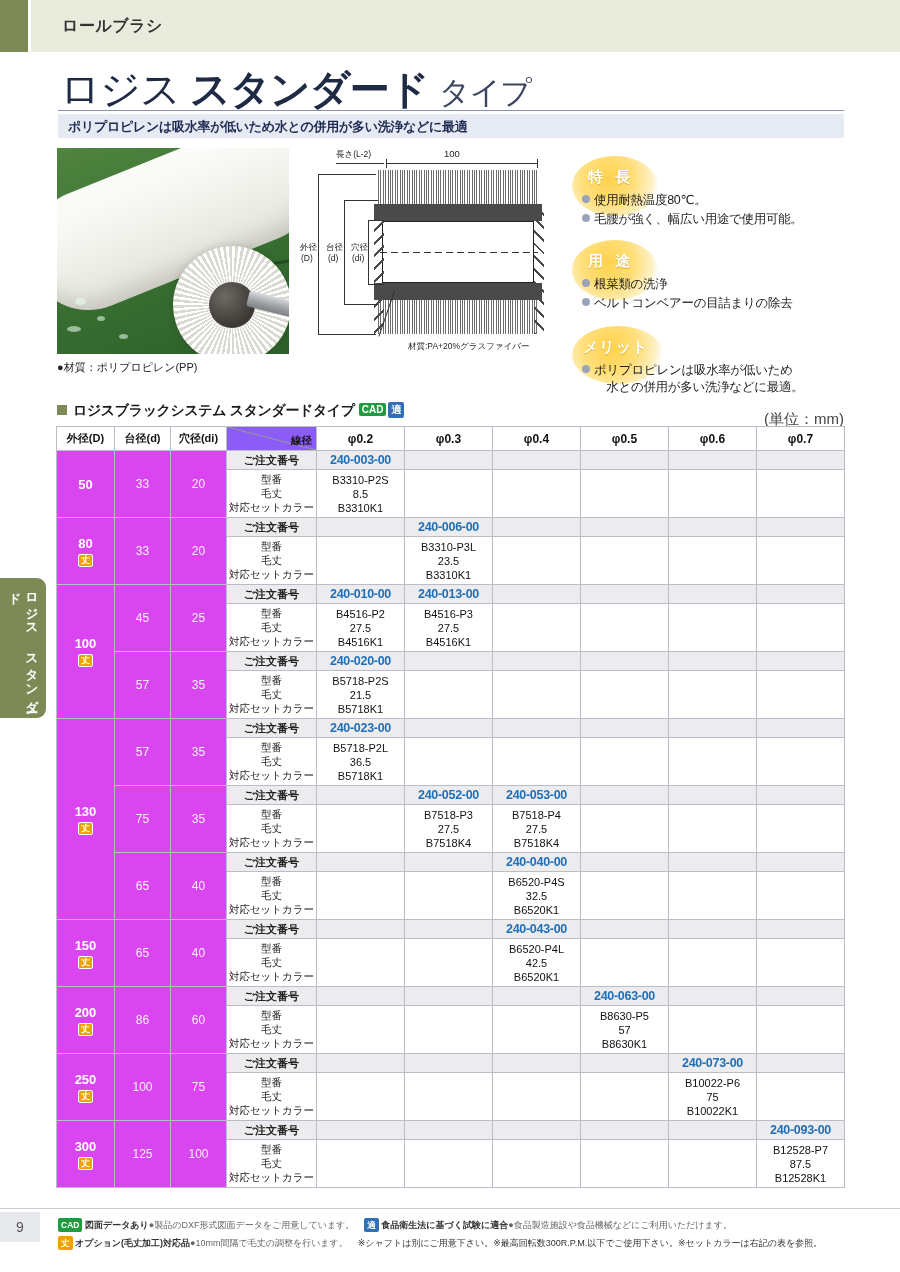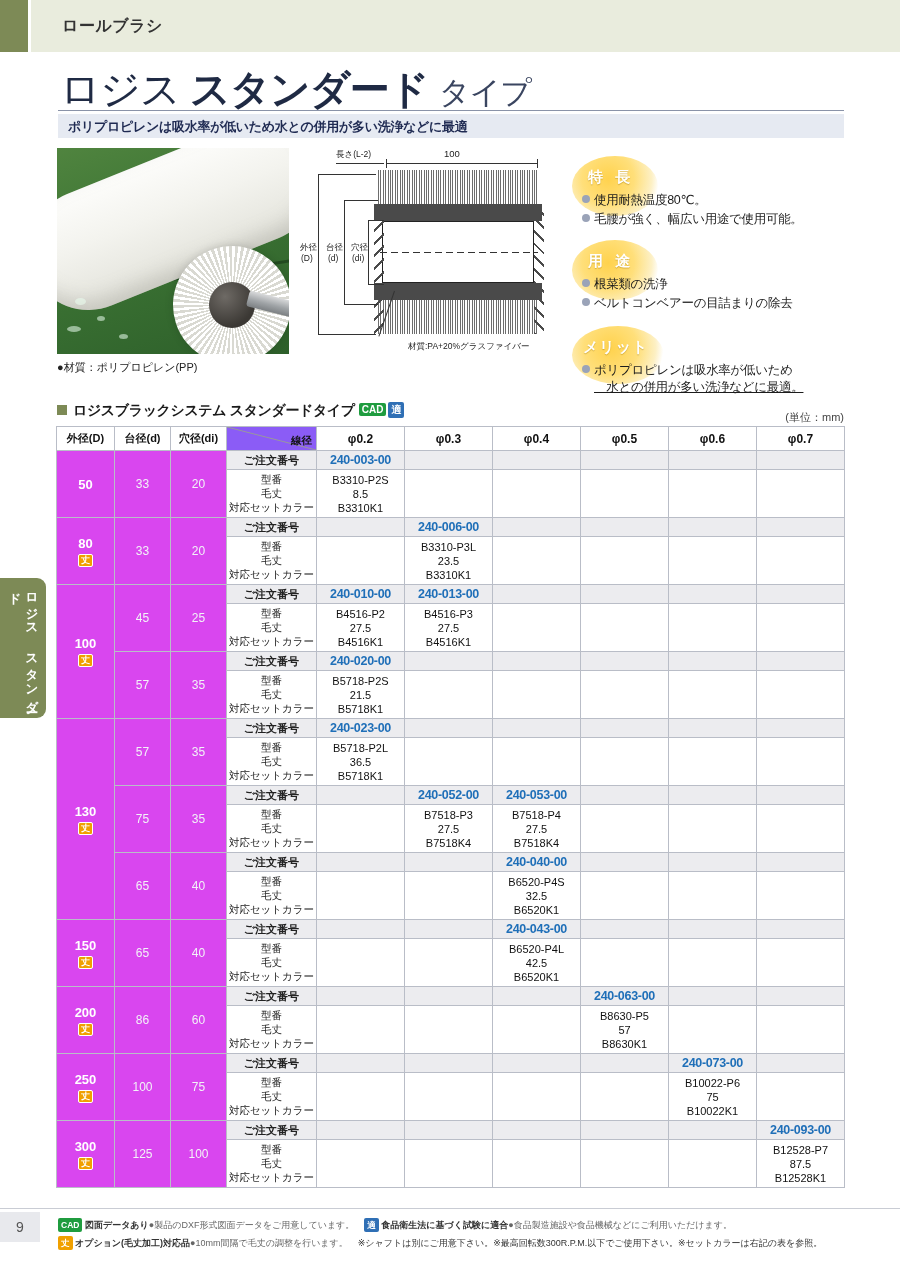--- a/index.html
+++ b/index.html
@@ -90,21 +90,21 @@
   
   .tbl-head { position:absolute; left:57px; top:402px; font-size:14px; font-weight:bold;
               color:#1a1a1a; white-space:nowrap; letter-spacing:-0.4px; }
   .sq { display:inline-block; width:10px; height:10px; background:#7d8a56; margin-right:6px; }
   .badge-cad { display:inline-block; background:#1f9c3f; color:#fff; font-size:10px;
                font-weight:bold; padding:1px 3px; border-radius:2px; vertical-align:2px;
                margin-left:4px; letter-spacing:0; }
   .badge-teki { display:inline-block; background:#2f6fb5; color:#fff; font-size:10px;
                 font-weight:bold; padding:1px 3px; border-radius:2px; vertical-align:2px;
                 margin-left:2px; }
-  .unit { position:absolute; right:56px; top:410px; font-size:11px; color:#444; }
+  .unit { position:absolute; right:56px; top:410px; font-size:15px; color:#444; }
 
   
   table.spec { position:absolute; left:56px; top:426px; width:788px;
                border-collapse:collapse; table-layout:fixed; }
   table.spec td, table.spec th { border:1px solid #b9bdc7; padding:0; }
   .hdr { background:#ffffff; text-align:center; font-size:11px; font-weight:bold;
          color:#111; height:24px; }
   .hdr.wire { position:relative; background:#8b5cf6; }
   .hdr.wire .slash { position:absolute; left:0; top:0; width:100%; height:100%; }
   .hdr.wire .wlabel { position:absolute; right:4px; bottom:2px; font-size:10.5px; font-weight:bold; }
@@ -249,21 +249,21 @@
       <span class="bullet"></span><span>ベルトコンベアーの目詰まりの除去</span>
     </div>
   </div>
 
   <div class="feat">
     <div class="blob" style="left:572px; top:326px; width:92px; height:58px;"></div>
     <div class="blob-label" style="left:583px; top:338px; letter-spacing:1px;">メリット</div>
     <div class="feat-line" style="left:582px; top:362px;">
       <span class="bullet"></span><span>ポリプロピレンは吸水率が低いため</span>
     </div>
-    <div class="feat-line" style="left:594px; top:379px;text-decoration:underline;">
+    <div class="feat-line" style="left:594px; top:379px;">
       <span>　水との併用が多い洗浄などに最適。</span>
     </div>
   </div>
 
   <div class="tbl-head">
     <span class="sq"></span><span>ロジスブラックシステム スタンダードタイプ</span><span class="badge-cad">CAD</span><span class="badge-teki">適</span>
   </div>
   <div class="unit">(単位：mm)</div>
 
   <table class="spec">

